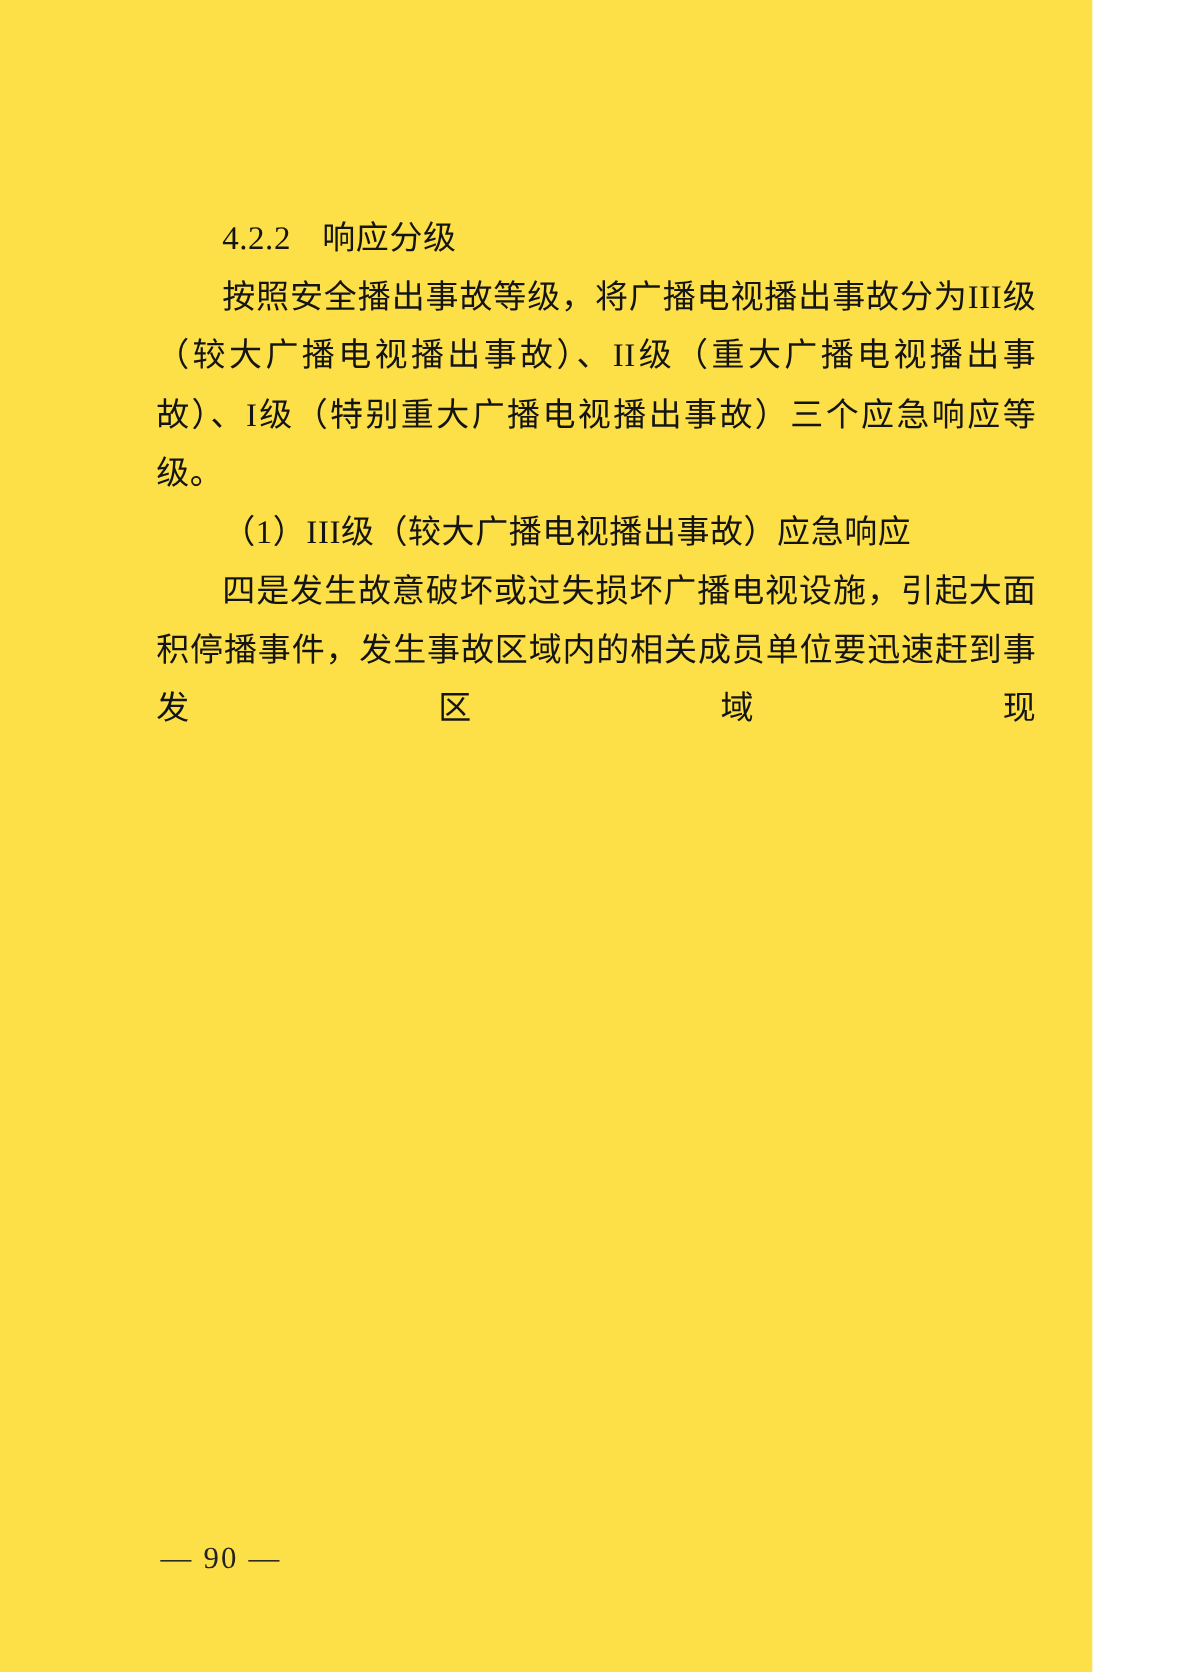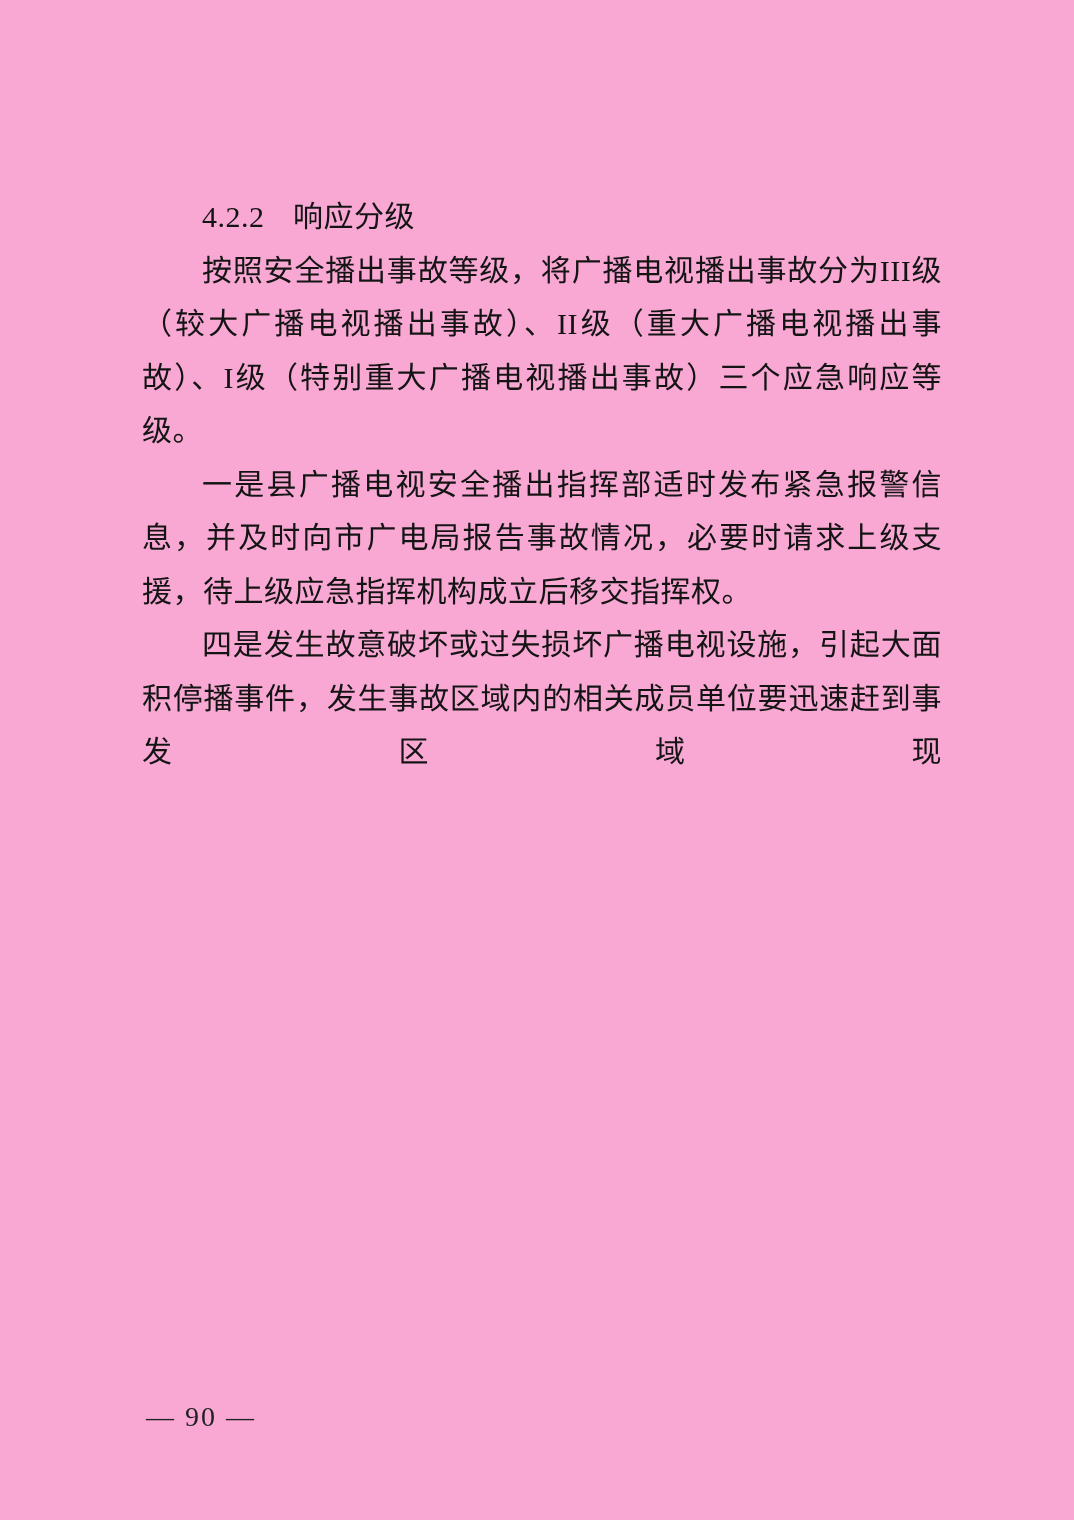--- a/index.html
+++ b/index.html
@@ -2,23 +2,23 @@
 <html lang="zh-CN"><head>
 <meta charset="utf-8">
 <style>
   html, body {
     margin: 0;
     padding: 0;
     background: #ffffff;
   }
   .page {
     position: relative;
-    width: 1074px;
+    width: 993px;
     height: 1520px;
-    background: #f9a8d4;
+    background: #fde047;
     overflow: hidden;
     font-family: "Liberation Serif", "DejaVu Serif", serif;
     color: #141414;
   }
   .content {
     position: absolute;
     left: 142px;
     top: 190px;
     width: 800px;
   }
@@ -54,22 +54,22 @@
 </style>
 </head>
 <body>
 
 <div class="page">
   <div class="content">
     <p class="section-heading"><span>4.2.2</span><span class="title">响应分级</span></p>
 
     <p class="para">按照安全播出事故等级，将广播电视播出事故分为III级（较大广播电视播出事故）、II级（重大广播电视播出事故）、I级（特别重大广播电视播出事故）三个应急响应等级。</p>
 
+    <p class="para">（1）III级（较大广播电视播出事故）应急响应</p>
 
-    <p class="para">一是县广播电视安全播出指挥部适时发布紧急报警信息，并及时向市广电局报告事故情况，必要时请求上级支援，待上级应急指挥机构成立后移交指挥权。</p>
 
 
 
     <p class="para para-continued">四是发生故意破坏或过失损坏广播电视设施，引起大面积停播事件，发生事故区域内的相关成员单位要迅速赶到事发区域现</p>
   </div>
 
   <div class="footer">
     <span>— 90 —</span>
   </div>
 </div>

